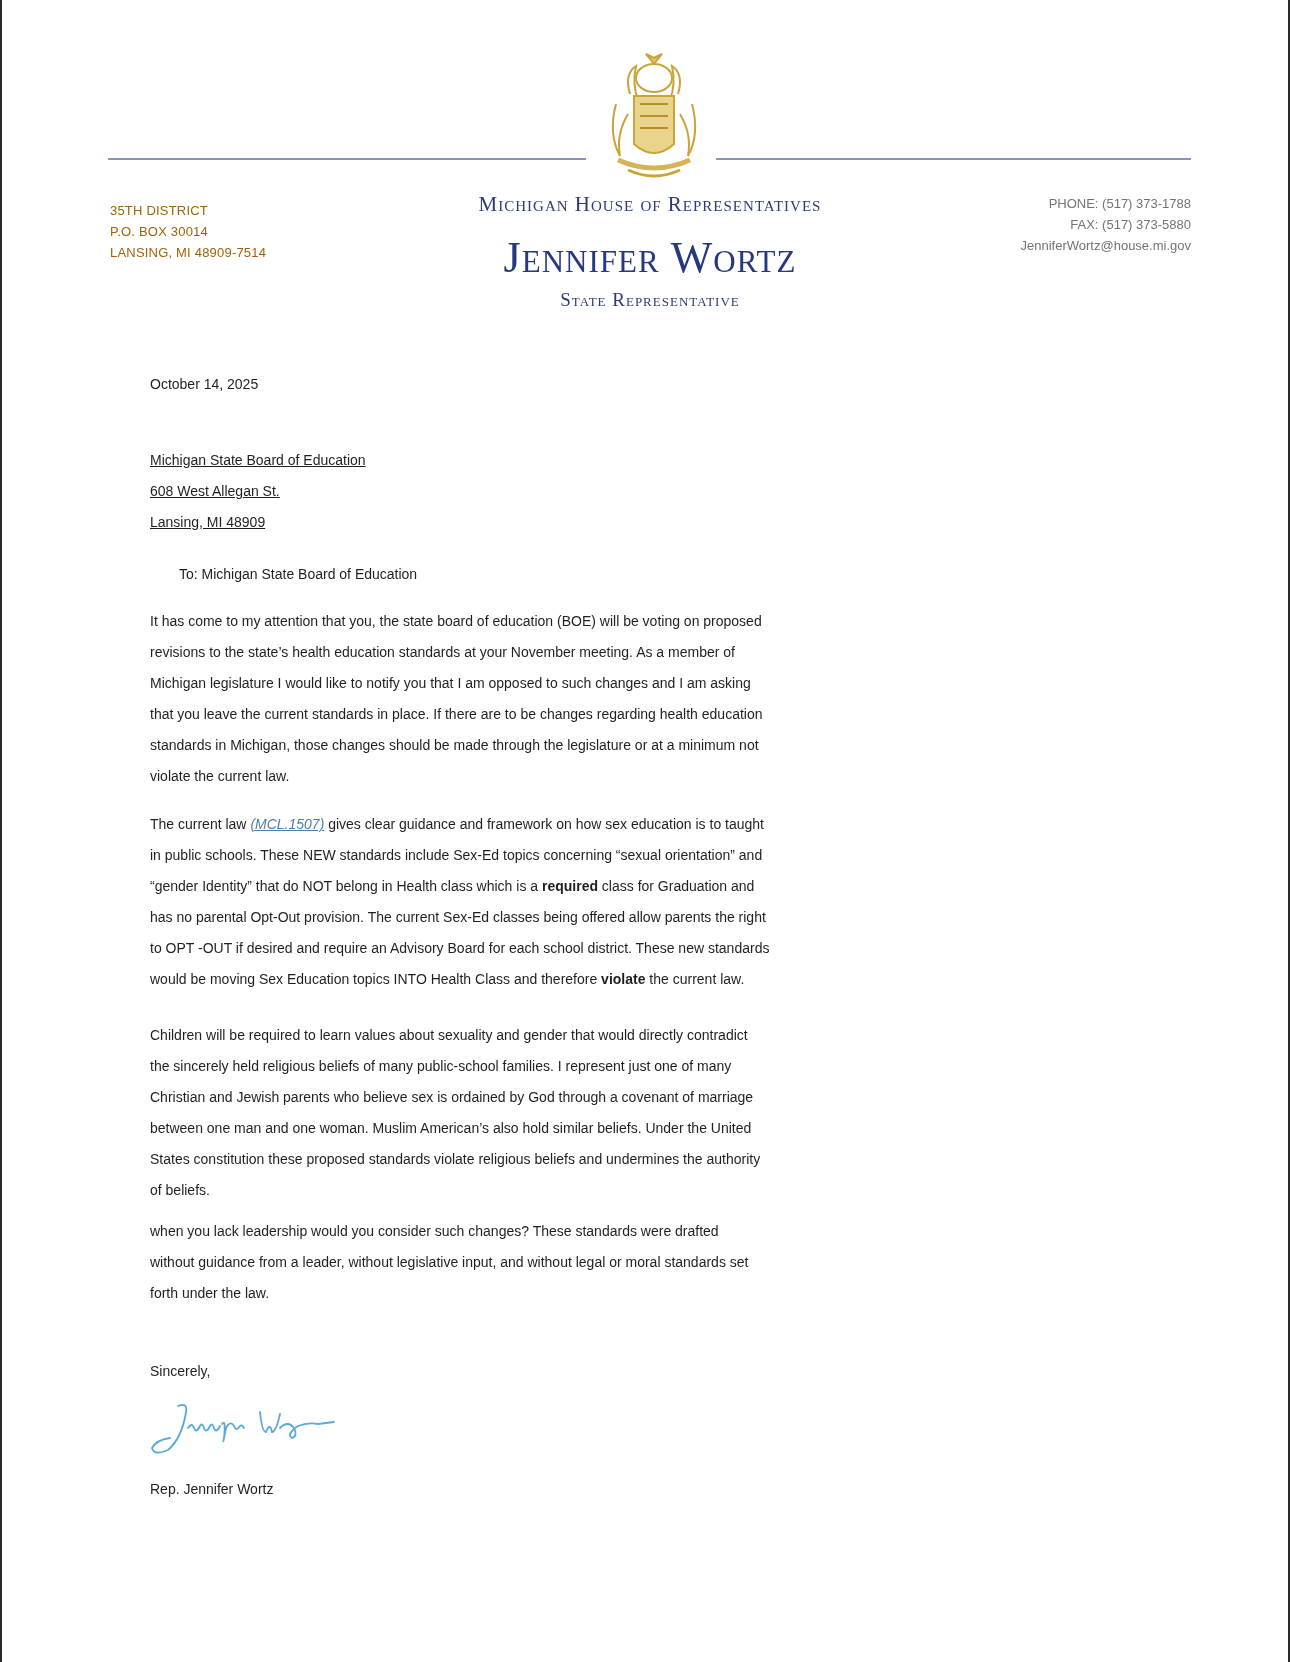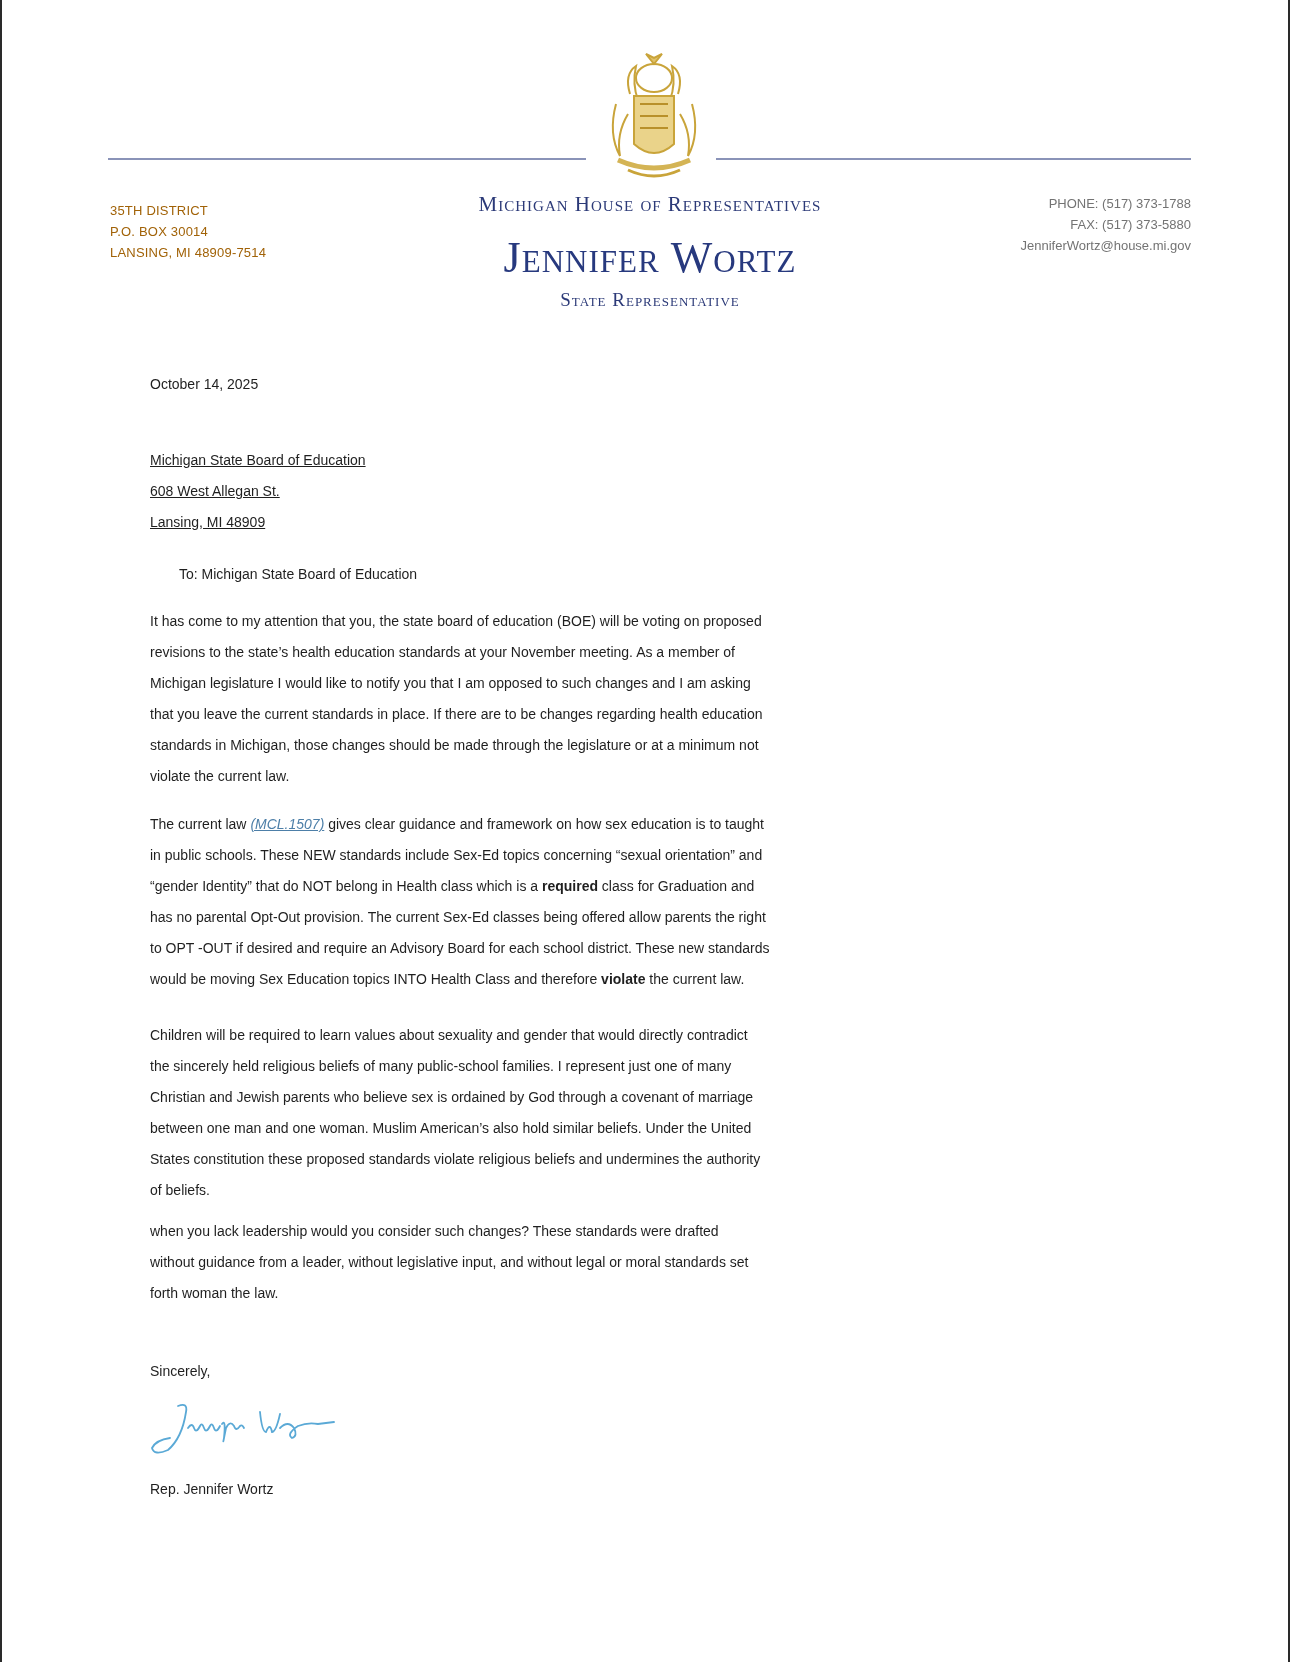--- a/index.html
+++ b/index.html
@@ -116,21 +116,21 @@
   <span class="line">the sincerely held religious beliefs of many public-school families.  I represent just one of many</span>
   <span class="line">Christian and Jewish parents who believe sex is ordained by God through a covenant of marriage</span>
   <span class="line">between one man and one woman.  Muslim American’s also hold similar beliefs.  Under the United</span>
   <span class="line">States constitution these proposed standards violate religious beliefs and undermines the authority</span>
   <span class="line">of beliefs.</span>
 </div>
 
 <div class="body-text p4">
   <span class="line">when you lack leadership would you consider such changes?  These standards were drafted</span>
   <span class="line">without guidance from a leader, without legislative input, and without legal or moral standards set</span>
-  <span class="line">forth woman the law.</span>
+  <span class="line">forth under the law.</span>
 </div>
 
 <div class="body-text closing">Sincerely,</div>
 
 <svg class="signature" viewBox="0 0 190 60">
   <g fill="none" stroke="#5aa9d6" stroke-width="1.8" stroke-linecap="round">
     <path d="M30 8 Q40 4 38 14 Q34 40 20 52 Q6 58 4 50 Q8 42 22 40"></path>
     <path d="M40 30 Q44 24 46 30 Q48 36 52 28 Q54 24 56 30 Q58 36 62 28 Q64 24 66 30 Q68 36 72 28"></path>
     <path d="M74 26 Q78 20 76 40 Q74 50 78 30 Q82 22 86 28 Q88 34 92 28 Q94 26 96 30"></path>
     <path d="M112 14 Q114 34 118 34 Q122 24 124 34 Q128 34 132 16"></path>

